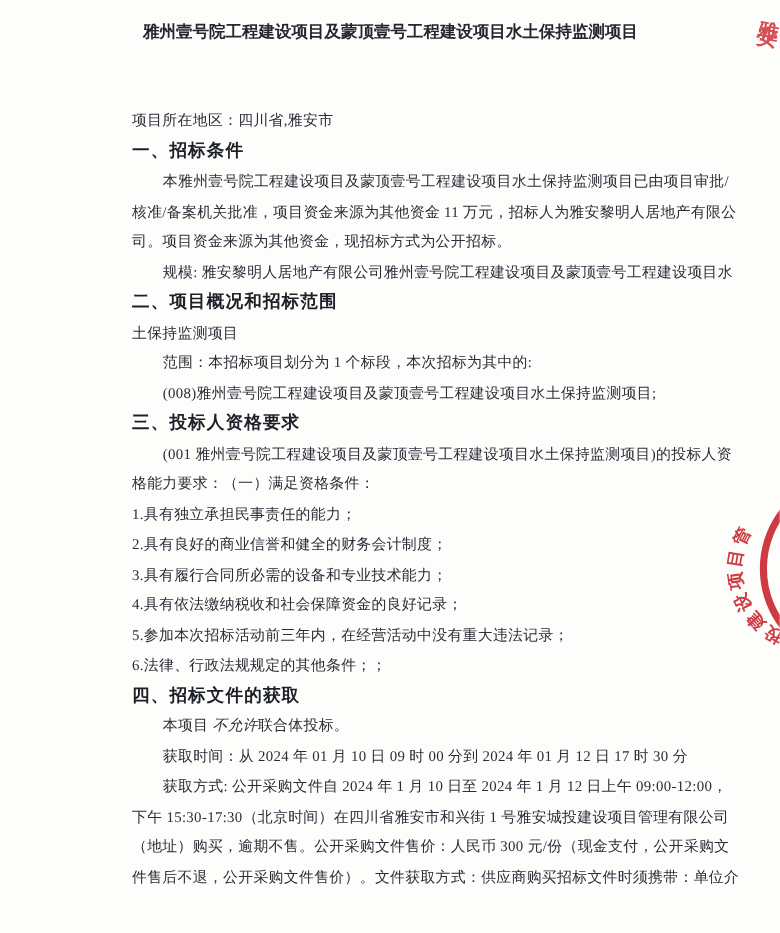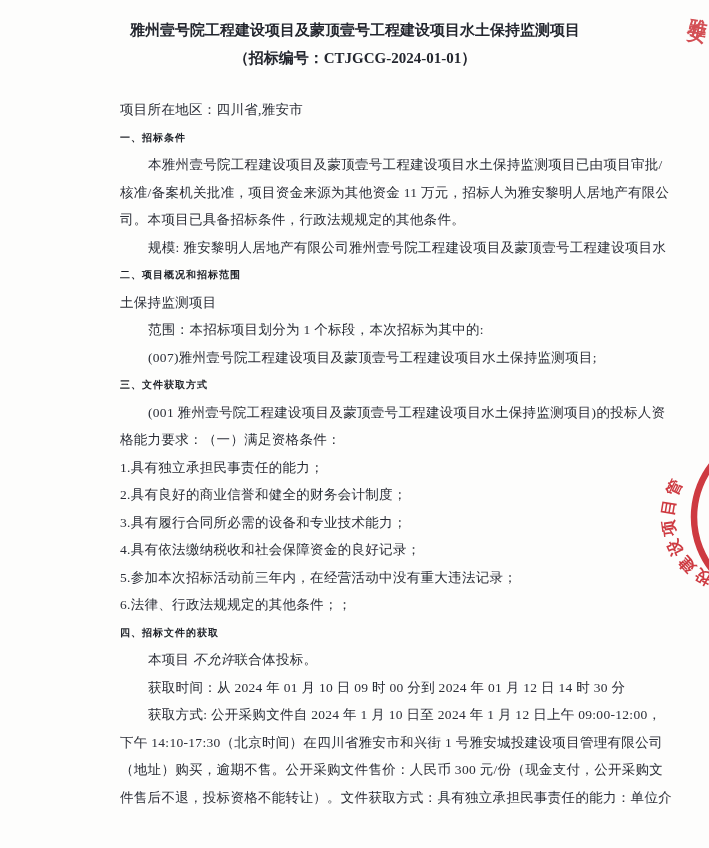--- a/index.html
+++ b/index.html
@@ -28,21 +28,21 @@
     height:27.5px;
     line-height:27.5px;
     font-size:13.5px;
     white-space:nowrap;
     letter-spacing:0.3px;
   }
   .ind{ text-indent:28px; }
   .h{
     font-family:"Liberation Sans","DejaVu Sans",sans-serif;
     font-weight:bold;
-    font-size:10px;
+    font-size:16px;
     color:#1d2027;
     letter-spacing:1px;
   }
   .em-part{ font-style:italic; }
   
   .seal{
     position:absolute;
     top:445px;right:0;
     width:52px;height:146px;
     pointer-events:none;
@@ -60,50 +60,49 @@
     letter-spacing:4px;
   }
 </style>
 </head>
 <body>
 
 <div id="page">
 
   <div class="title-block">
     <div>雅州壹号院工程建设项目及蒙顶壹号工程建设项目水土保持监测项目</div>
-    <div>（招标编号：CTJGCG-2024-01-01）</div>
   </div>
 
   <div class="content">
     <div class="ln">项目所在地区：四川省,雅安市</div>
     <div class="ln h">一、招标条件</div>
     <div class="ln ind">本雅州壹号院工程建设项目及蒙顶壹号工程建设项目水土保持监测项目已由项目审批/</div>
     <div class="ln">核准/备案机关批准，项目资金来源为其他资金 11 万元，招标人为雅安黎明人居地产有限公</div>
-    <div class="ln">司。本项目已具备招标条件，行政法规规定的其他条件。</div>
+    <div class="ln">司。项目资金来源为其他资金，现招标方式为公开招标。</div>
     <div class="ln ind">规模: 雅安黎明人居地产有限公司雅州壹号院工程建设项目及蒙顶壹号工程建设项目水</div>
     <div class="ln h">二、项目概况和招标范围</div>
     <div class="ln">土保持监测项目</div>
     <div class="ln ind">范围：本招标项目划分为 1 个标段，本次招标为其中的:</div>
-    <div class="ln ind">(007)雅州壹号院工程建设项目及蒙顶壹号工程建设项目水土保持监测项目;</div>
-    <div class="ln h">三、文件获取方式</div>
+    <div class="ln ind">(008)雅州壹号院工程建设项目及蒙顶壹号工程建设项目水土保持监测项目;</div>
+    <div class="ln h">三、投标人资格要求</div>
     <div class="ln ind">(001 雅州壹号院工程建设项目及蒙顶壹号工程建设项目水土保持监测项目)的投标人资</div>
     <div class="ln">格能力要求：（一）满足资格条件：</div>
     <div class="ln">1.具有独立承担民事责任的能力；</div>
     <div class="ln">2.具有良好的商业信誉和健全的财务会计制度；</div>
     <div class="ln">3.具有履行合同所必需的设备和专业技术能力；</div>
     <div class="ln">4.具有依法缴纳税收和社会保障资金的良好记录；</div>
     <div class="ln">5.参加本次招标活动前三年内，在经营活动中没有重大违法记录；</div>
     <div class="ln">6.法律、行政法规规定的其他条件；；</div>
     <div class="ln h">四、招标文件的获取</div>
     <div class="ln ind"><span>本项目 </span><span class="em-part">不允许</span><span>联合体投标。</span></div>
-    <div class="ln ind">获取时间：从 2024 年 01 月 10 日  09 时 00 分到 2024 年 01 月 12 日  14 时 30 分</div>
+    <div class="ln ind">获取时间：从 2024 年 01 月 10 日  09 时 00 分到 2024 年 01 月 12 日  17 时 30 分</div>
     <div class="ln ind">获取方式: 公开采购文件自 2024 年 1 月  10  日至 2024 年 1 月 12 日上午 09:00-12:00，</div>
-    <div class="ln">下午 14:10-17:30（北京时间）在四川省雅安市和兴街 1 号雅安城投建设项目管理有限公司</div>
+    <div class="ln">下午 15:30-17:30（北京时间）在四川省雅安市和兴街 1 号雅安城投建设项目管理有限公司</div>
     <div class="ln">（地址）购买，逾期不售。公开采购文件售价：人民币 300 元/份（现金支付，公开采购文</div>
-    <div class="ln">件售后不退，投标资格不能转让）。文件获取方式：具有独立承担民事责任的能力：单位介</div>
+    <div class="ln">件售后不退，公开采购文件售价）。文件获取方式：供应商购买招标文件时须携带：单位介</div>
   </div>
 
   <svg class="seal" viewBox="0 0 52 146" xmlns="http://www.w3.org/2000/svg">
     <circle cx="122" cy="72" r="85" fill="none" stroke="#c9252c" stroke-opacity="0.9" stroke-width="6.5"></circle>
     <defs>
       <path id="sealArc" d="M 60,132 A 63,63 0 0 1 60,12" fill="none"></path>
     </defs>
     <text font-family="DejaVu Sans, sans-serif" font-size="16" font-weight="bold" fill="#c9252c" fill-opacity="0.9" letter-spacing="3">
       <textPath href="#sealArc" startOffset="4">投建设项目管</textPath>
     </text>

